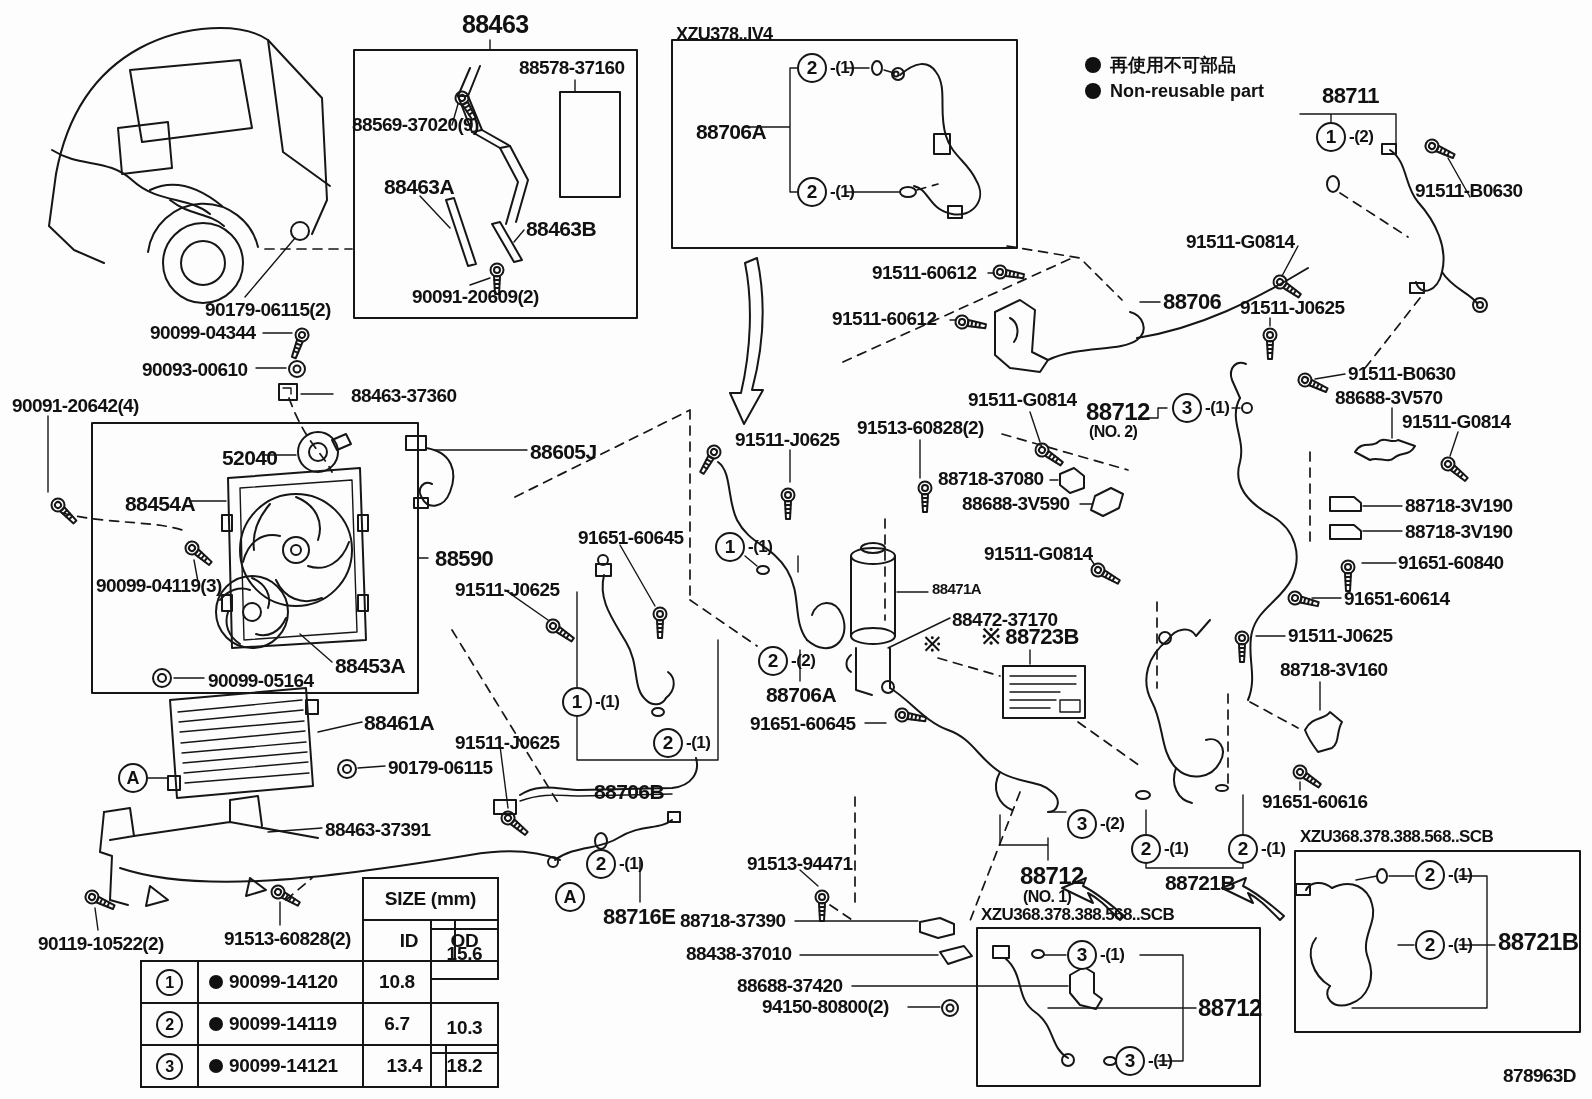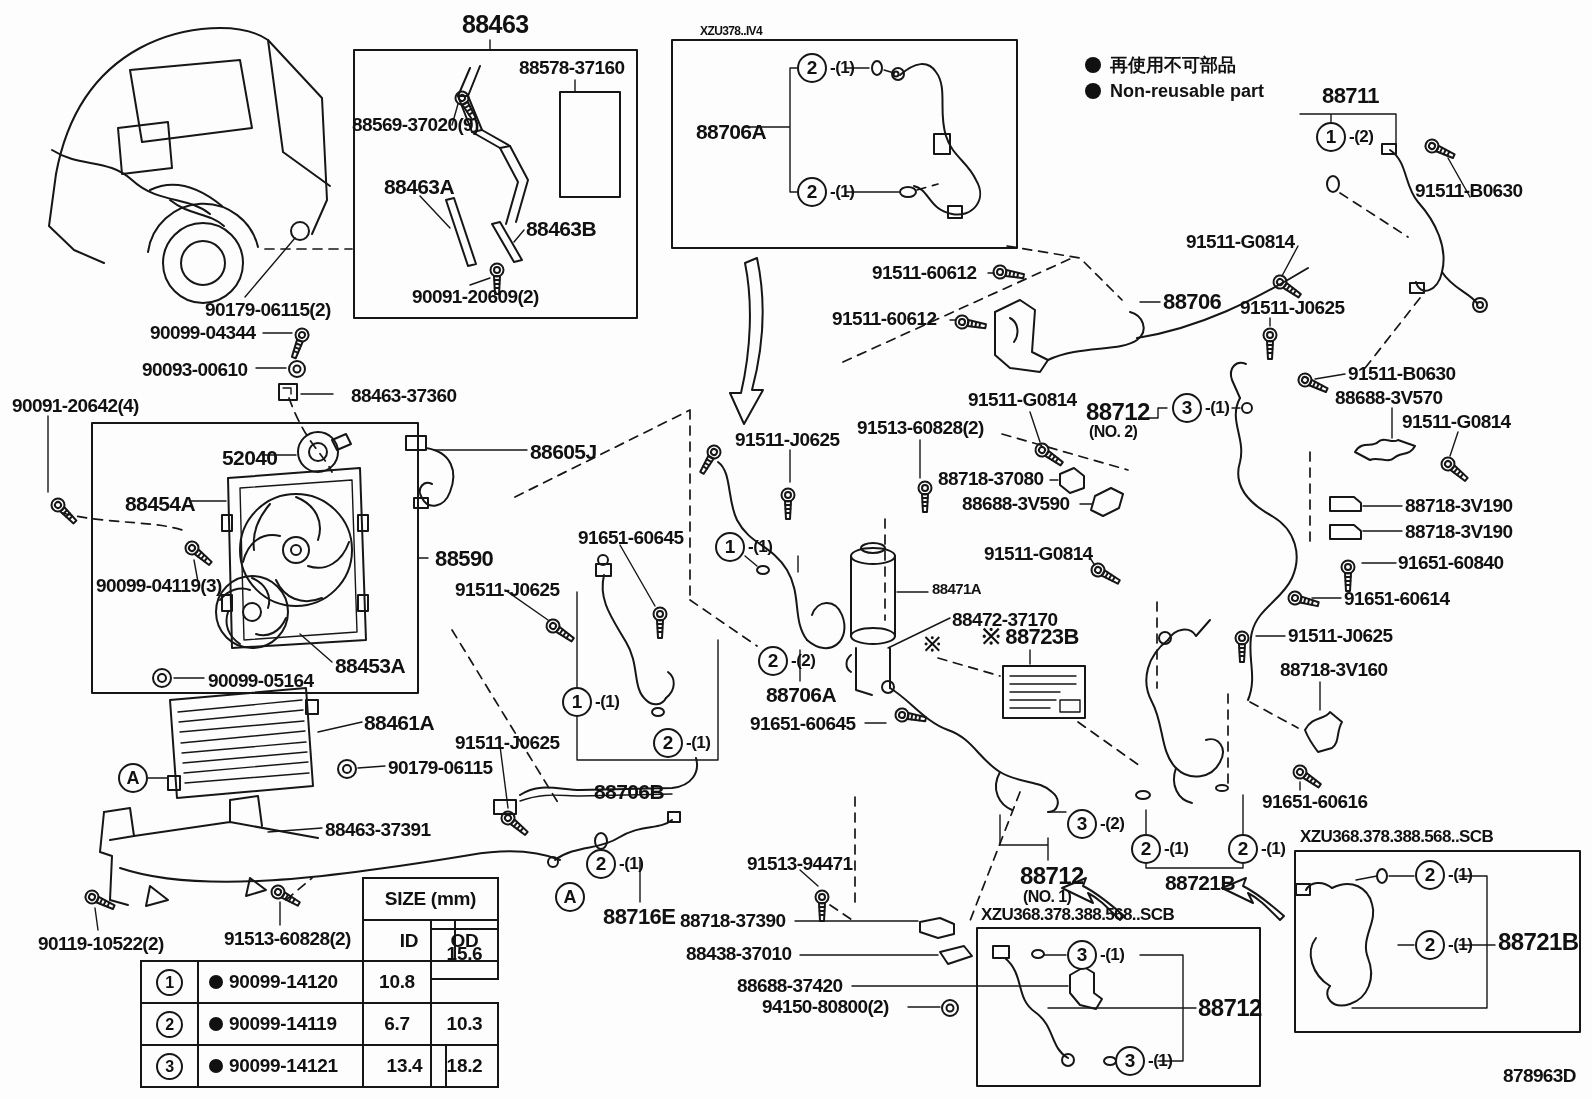--- a/index.html
+++ b/index.html
@@ -320,21 +320,21 @@
 </svg>
 
 <div id="labels">
       <span class="plabel" style="left: 462px; top: 12px; font-size: 25px;">88463</span>
       <span class="plabel" style="left: 519px; top: 58px; font-size: 19px;">88578-37160</span>
       <span class="plabel" style="left: 352px; top: 115px; font-size: 19px;">88569-37020(9)</span>
       <span class="plabel" style="left: 384px; top: 176px; font-size: 21px;">88463A</span>
       <span class="plabel" style="left: 526px; top: 218px; font-size: 21px;">88463B</span>
       <span class="plabel" style="left: 412px; top: 287px; font-size: 19px;">90091-20609(2)</span>
       <span class="plabel" style="left: 205px; top: 300px; font-size: 19px;">90179-06115(2)</span>
-      <span class="plabel" style="left: 676px; top: 25px; font-size: 12px; margin-left: 24px;">XZU378..IV4</span>
+      <span class="plabel" style="left: 676px; top: 25px; font-size: 18px;">XZU378..IV4</span>
       <span class="plabel" style="left: 696px; top: 121px; font-size: 21px;">88706A</span>
       <span class="plabel" style="left: 1322px; top: 85px; font-size: 22px;">88711</span>
       <span class="plabel" style="left: 1415px; top: 181px; font-size: 19px;">91511-B0630</span>
       <span class="plabel" style="left: 1186px; top: 232px; font-size: 19px;">91511-G0814</span>
       <span class="plabel" style="left: 1163px; top: 291px; font-size: 22px;">88706</span>
       <span class="plabel" style="left: 1240px; top: 298px; font-size: 19px;">91511-J0625</span>
       <span class="plabel" style="left: 872px; top: 263px; font-size: 19px;">91511-60612</span>
       <span class="plabel" style="left: 832px; top: 309px; font-size: 19px;">91511-60612</span>
       <span class="plabel" style="left: 150px; top: 323px; font-size: 19px;">90099-04344</span>
       <span class="plabel" style="left: 142px; top: 360px; font-size: 19px;">90093-00610</span>
@@ -495,21 +495,21 @@
   <div class="cell val" style="left:430px;top:928px;width:69px;height:52px">15.6</div>
 
   <div class="cell" style="left:140px;top:1002px;width:59px;height:44px">
     <span class="refc">2</span>
       </div>
   <div class="cell partcell" style="left:197px;top:1002px;width:167px;height:44px">
     <span class="dot2"></span>
     <span>90099-14119</span>
       </div>
   <div class="cell val" style="left:362px;top:1002px;width:70px;height:44px">6.7</div>
-  <div class="cell val" style="left:430px;top:1002px;width:69px;height:44px">10.3</div>
+  <div class="cell val" style="left:430px;top:1002px;width:69px;height:52px">10.3</div>
 
   <div class="cell" style="left:140px;top:1044px;width:59px;height:44px">
     <span class="refc">3</span>
       </div>
   <div class="cell partcell" style="left:197px;top:1044px;width:167px;height:44px">
     <span class="dot2"></span>
     <span>90099-14121</span>
       </div>
   <div class="cell val" style="left:362px;top:1044px;width:85px;height:44px">13.4</div>
   <div class="cell val" style="left:430px;top:1044px;width:69px;height:44px">18.2</div>

